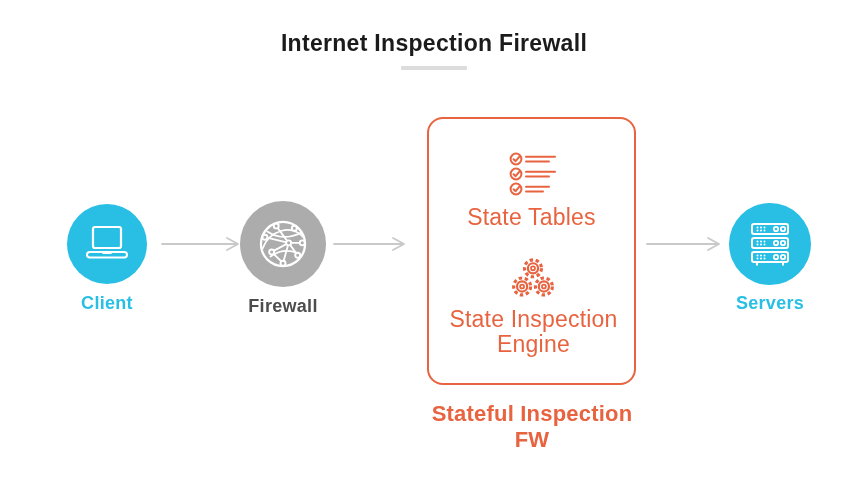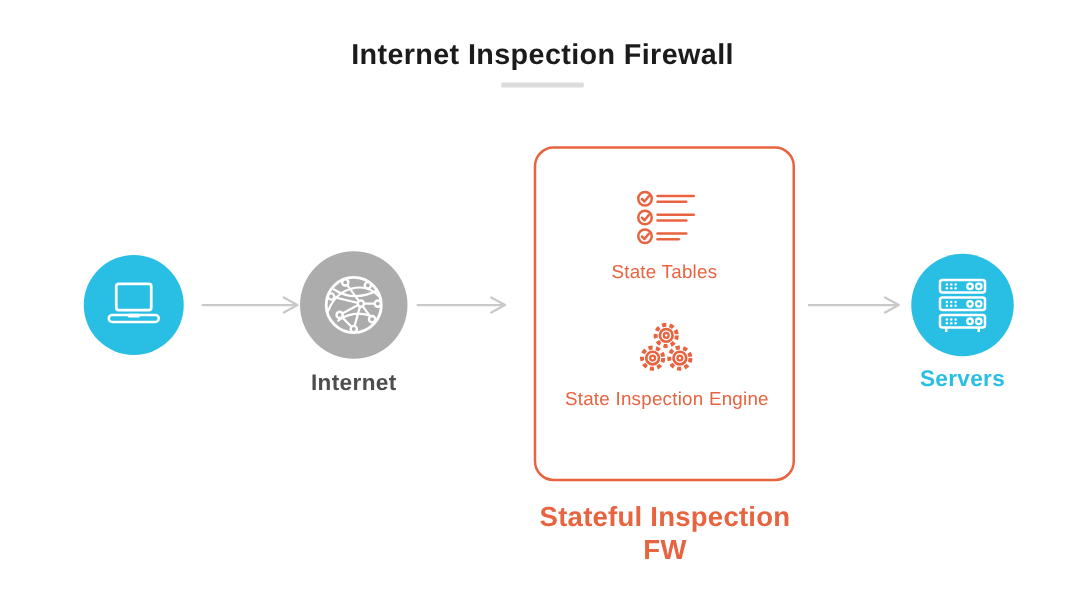--- a/index.html
+++ b/index.html
@@ -41,21 +41,21 @@
     width: 209px; height: 268px;
     border: 2px solid var(--orange, #E8633F);
     border-radius: 16px;
     background: #ffffff;
     box-sizing: border-box;
   }
   .fw-icon { position: absolute; }
   .fw-item-label {
     position: absolute; left: 0; width: 100%;
     text-align: center;
-    font-size: 15px; letter-spacing: 0.2px; line-height: 25px;
+    font-size: 23px; letter-spacing: 0.2px; line-height: 25px;
     color: var(--orange, #E8633F);
   }
   .fw-item-label.wrap { left: 11px; width: 187px; }
   .fw-caption {
     position: absolute; left: 412px; top: 401px; width: 240px;
     text-align: center;
     font-size: 22px; font-weight: 700; letter-spacing: 0.2px;
     color: var(--orange, #E8633F);
   }
   .icon-stroke { stroke: #ffffff; fill: none; }
@@ -68,20 +68,21 @@
   <div class="title">Internet Inspection Firewall</div>
   <div class="divider"></div>
 
   <div class="node-circle circle-cyan" style="left:67px; top:204px; width:80px; height:80px;">
     <svg width="50" height="42" viewBox="0 0 50 42">
       <rect class="icon-stroke" x="11" y="4" width="28" height="21" rx="2" stroke-width="2.2"></rect>
       <rect class="icon-stroke" x="5" y="29" width="40" height="5.5" rx="2.75" stroke-width="2"></rect>
       <rect x="20" y="28" width="10" height="3" rx="1.5" fill="#ffffff"></rect>
     </svg>
   </div>
+  <div class="node-label label-cyan" style="left:57px; top:293px; width:100px;">Client</div>
 
   <div class="arrow" style="left:161px; top:236px;">
     <svg width="80" height="16" viewBox="0 0 80 16">
       <g stroke="var(--arrow, #C9C9C9)" stroke-width="1.8" fill="none" stroke-linecap="round" stroke-linejoin="round">
         <line x1="1" y1="8" x2="76" y2="8"></line>
         <polyline points="66,2 77,8 66,14"></polyline>
       </g>
     </svg>
   </div>
 
@@ -105,21 +106,21 @@
         <circle cx="17" cy="7" r="2.2"></circle>
         <circle cx="33" cy="9" r="2.2"></circle>
         <circle cx="40" cy="22" r="2.2"></circle>
         <circle cx="28" cy="22" r="2.2"></circle>
         <circle cx="13" cy="30" r="2.2"></circle>
         <circle cx="23" cy="40" r="2.2"></circle>
         <circle cx="36" cy="33" r="2.2"></circle>
       </g>
     </svg>
   </div>
-  <div class="node-label label-dark" style="left:233px; top:296px; width:100px;">Internet</div>
+  <div class="node-label label-dark" style="left:233px; top:296px; width:100px;">Firewall</div>
 
   <div class="arrow" style="left:333px; top:236px;">
     <svg width="78" height="16" viewBox="0 0 78 16">
       <g stroke="var(--arrow, #C9C9C9)" stroke-width="1.8" fill="none" stroke-linecap="round" stroke-linejoin="round">
         <line x1="1" y1="8" x2="70" y2="8"></line>
         <polyline points="60,2 71,8 60,14"></polyline>
       </g>
     </svg>
   </div>
 

